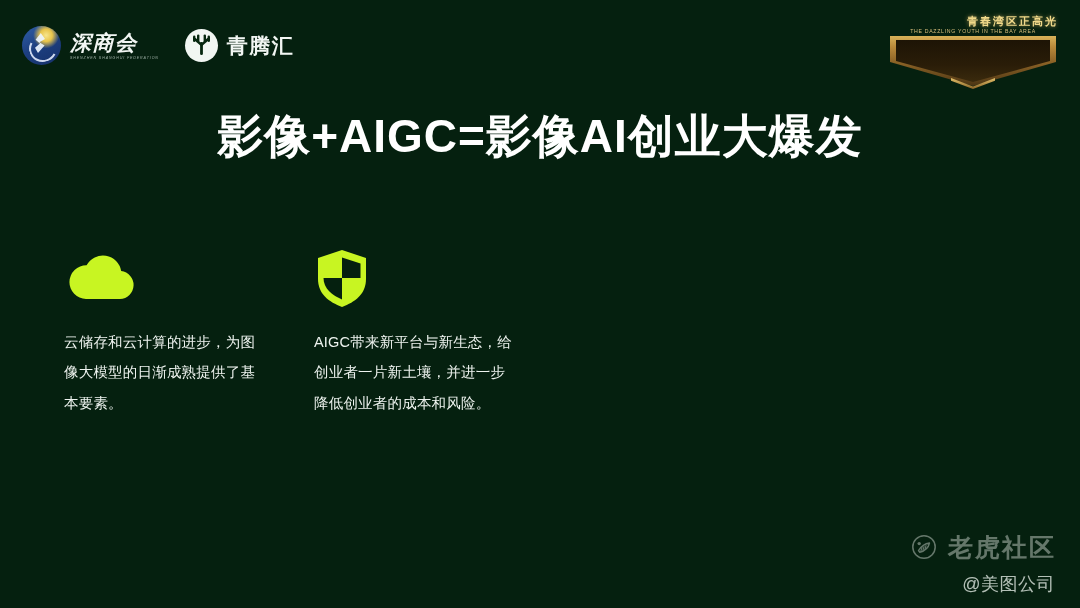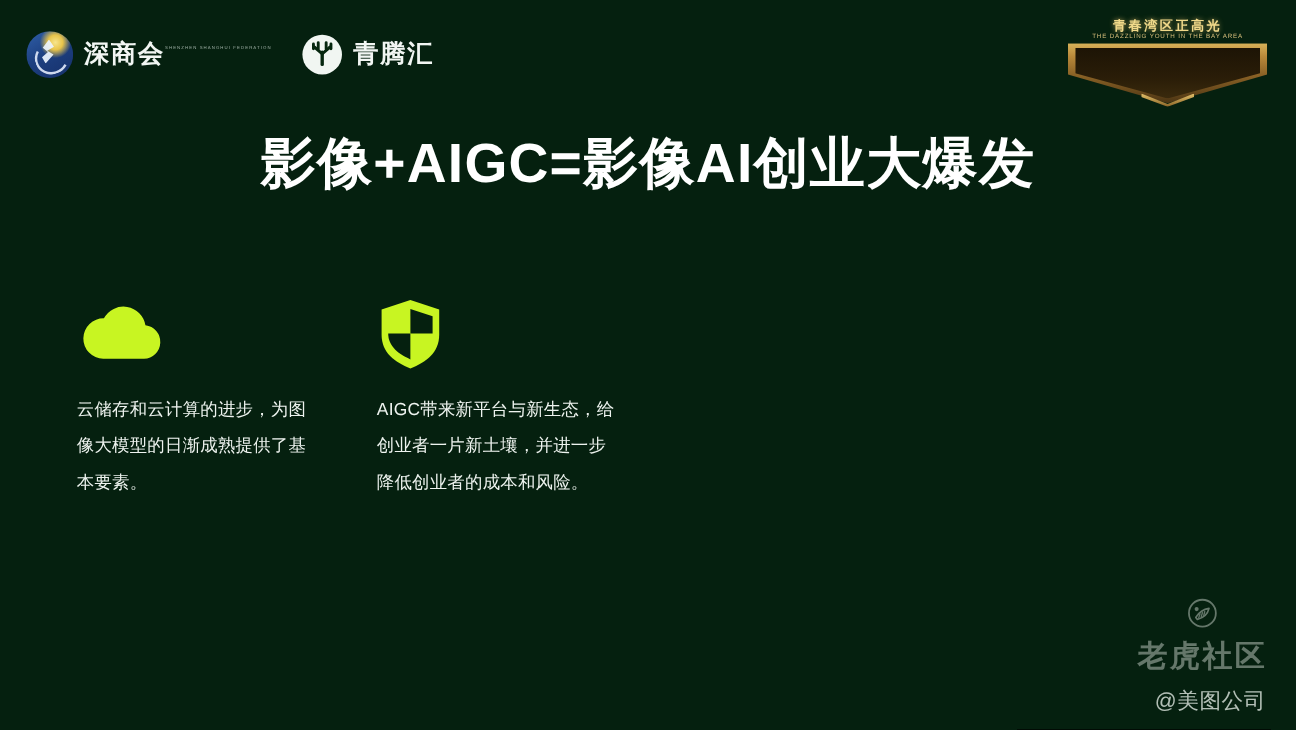--- a/index.html
+++ b/index.html
@@ -74,21 +74,21 @@
     line-height: 1;
     white-space: nowrap;
   }
   .logo-text-sub {
     font-size: 3.6px;
     color: #9fb0a6;
     letter-spacing: .9px;
     margin-top: 3px;
     white-space: nowrap;
   }
-  .logo-stack { display: flex; justify-content: flex-end; }
+  .logo-stack { display: flex; flex-direction: column; justify-content: flex-end; font-style: italic; }
 
   .logo-mark-qingteng {
     width: 33px;
     height: 33px;
     border-radius: 50%;
     background: #f1f6f2;
     position: relative;
     flex: 0 0 auto;
   }
   .logo-mark-qingteng svg { position: absolute; left: 0; top: 0; }
@@ -99,21 +99,21 @@
     right: 22px;
     top: 4px;
     width: 170px;
     height: 84px;
   }
   .emblem-slogan {
     position: absolute;
     left: 0;
     right: 0;
     top: 10px;
-    text-align: center;
+    text-align: right;
     font-family: "Liberation Serif", "DejaVu Serif", serif;
     font-size: 11px;
     font-weight: 700;
     color: #f0d98a;
     letter-spacing: 2px;
     text-shadow: 0 0 4px rgba(240,200,110,.65);
   }
   .emblem-slogan-en {
     position: absolute;
     left: 0;
@@ -215,21 +215,20 @@
 
   
   .wm-tiger {
     position: absolute;
     right: 24px;
     bottom: 48px;
     display: flex;
     align-items: center;
     gap: 11px;
     opacity: .42;
-    flex-direction: column;
   }
   .wm-tiger-icon {
     width: 26px;
     height: 26px;
     position: relative;
   }
   .wm-tiger-text {
     font-size: 25px;
     font-weight: 700;
     color: #e9efe9;

